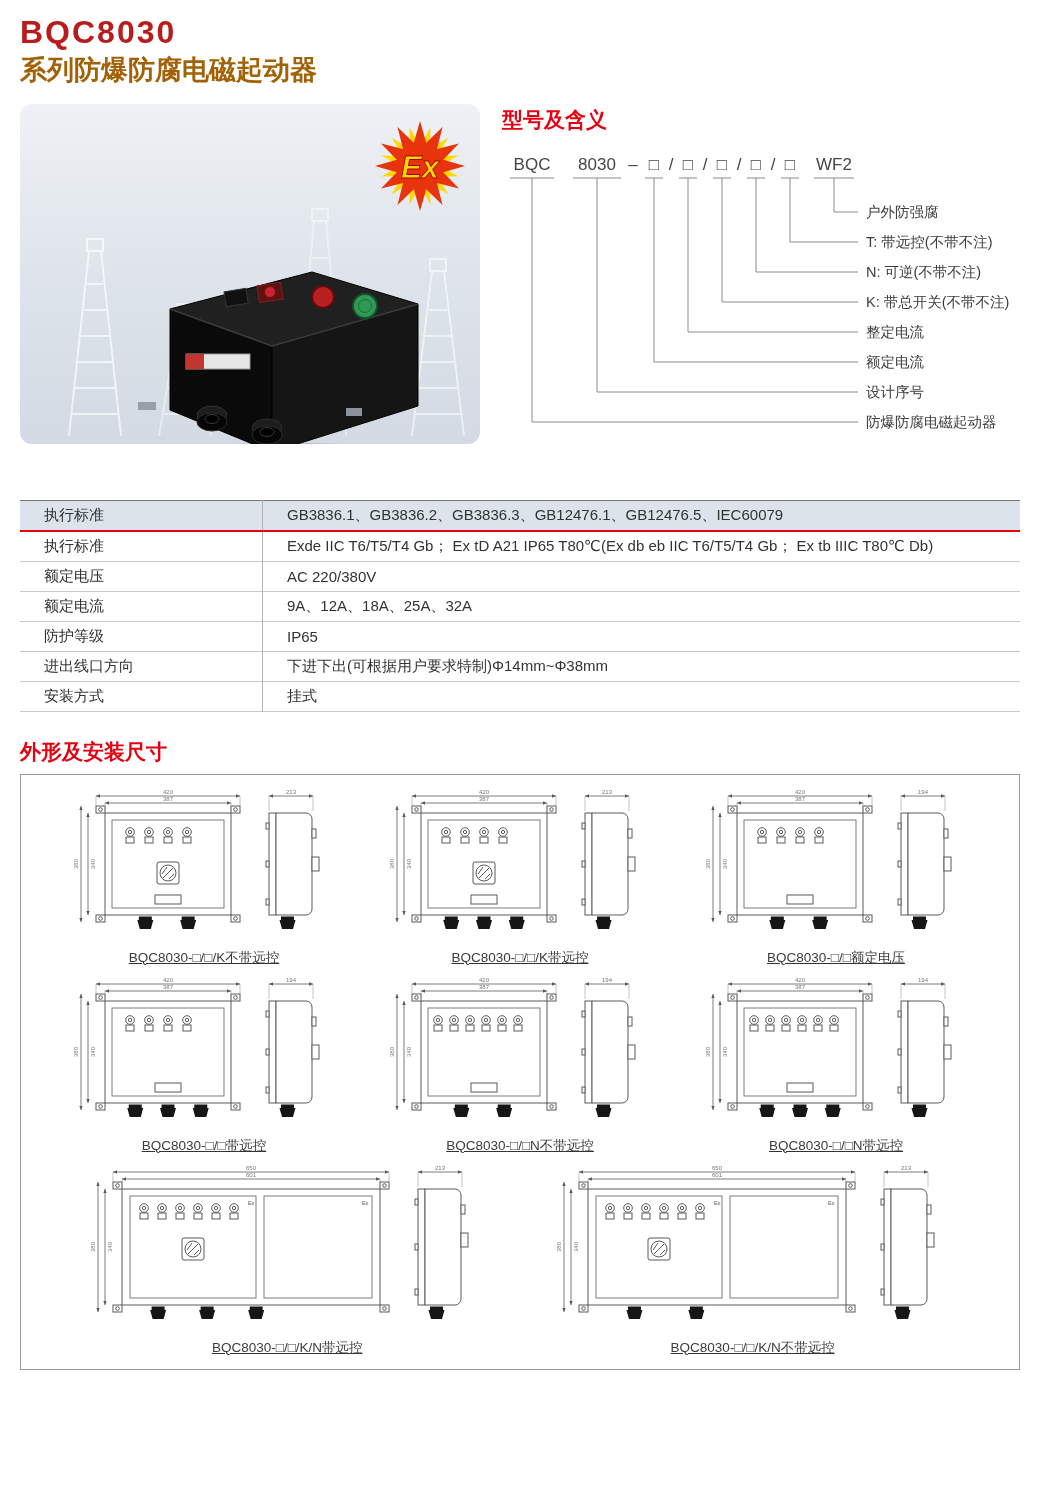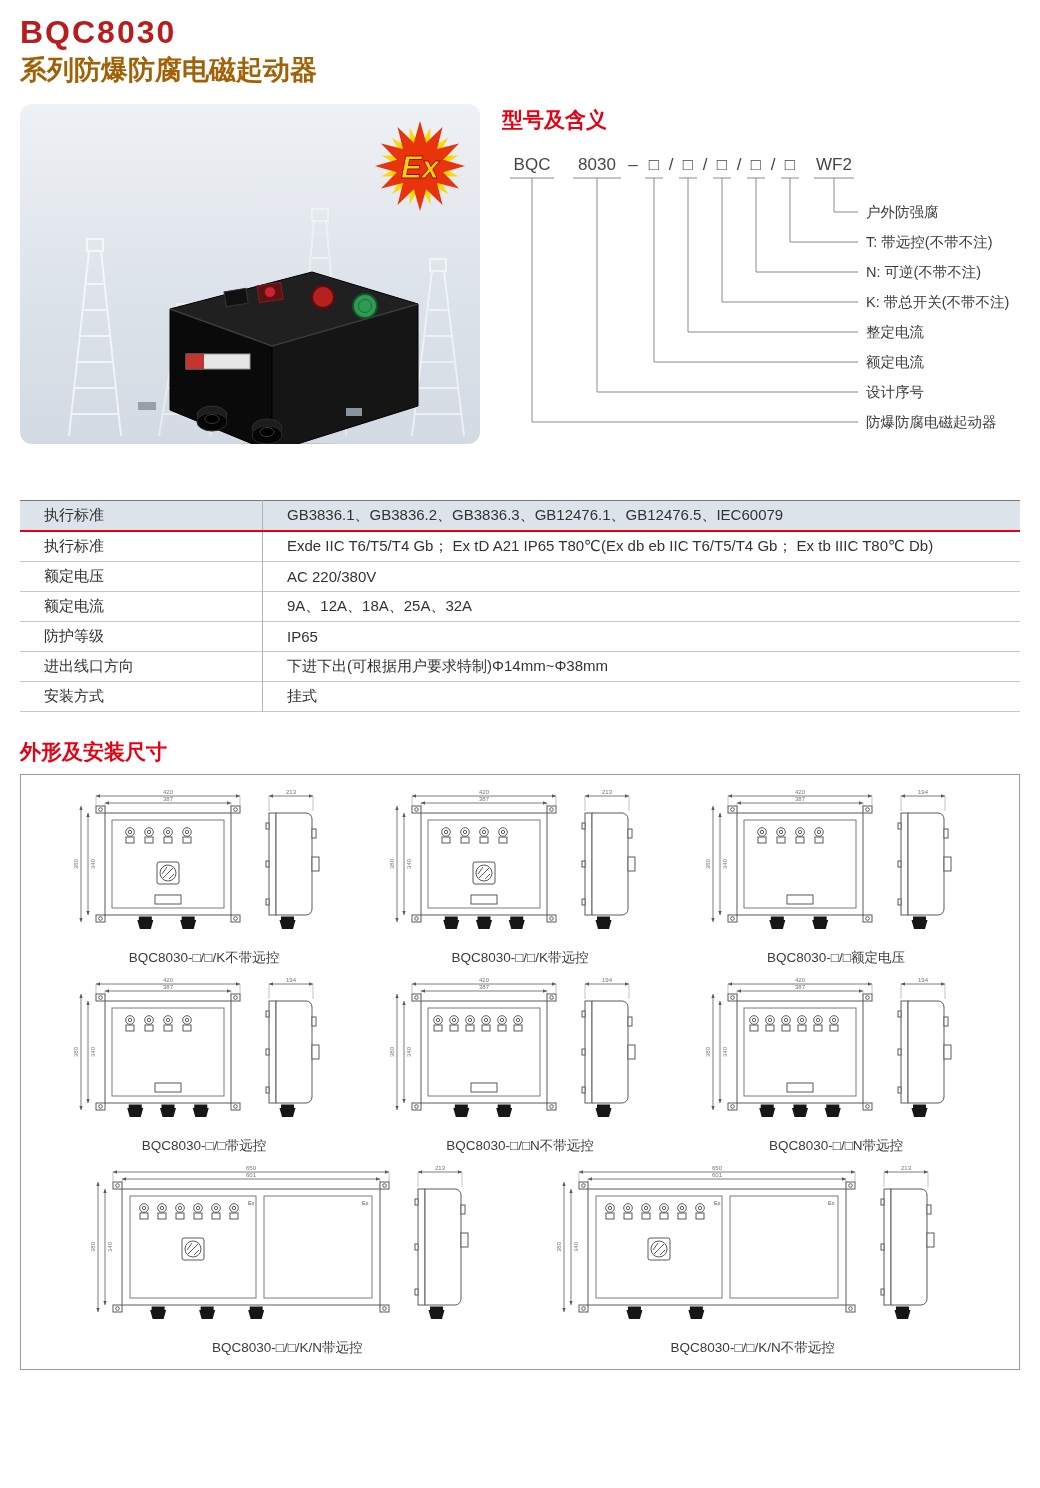--- a/index.html
+++ b/index.html
@@ -12,21 +12,21 @@
   .red-h{color:#e60012;font-size:21px;font-weight:700;margin:0 0 8px;}
   .model-svg text{font-family:inherit;}
   .specs{margin-top:54px;}
   .specs table{width:100%;border-collapse:collapse;font-size:15px;border-top:1.5px solid #777;}
   .specs td{height:29px;padding:0;}
   .specs td.k{width:218px;padding-left:24px;border-right:1px solid #b3b3b3;}
   .specs td.v{padding-left:24px;}
   .specs tr{border-bottom:1px solid #c8c8c8;}
   .specs tr.head{background:#dce3ea;border-bottom:2.5px solid #e60012;}
   .dims{margin-top:26px;}
-  .dims-box{border:1px solid #9b9b9b;padding:12px 2px 4px;}
+  .dims-box{border:1px solid #9b9b9b;padding:12px 2px 4px;text-decoration:underline;}
   .drow{display:flex;justify-content:space-evenly;align-items:flex-end;margin-bottom:4px;}
   .dcell{text-align:center;}
   .dcell .cap{font-size:13.5px;color:#3c3c3c;margin-top:-2px;padding-bottom:4px;}
 </style>
 </head>
 <body>
 
 <div class="page">
 
   <header>

